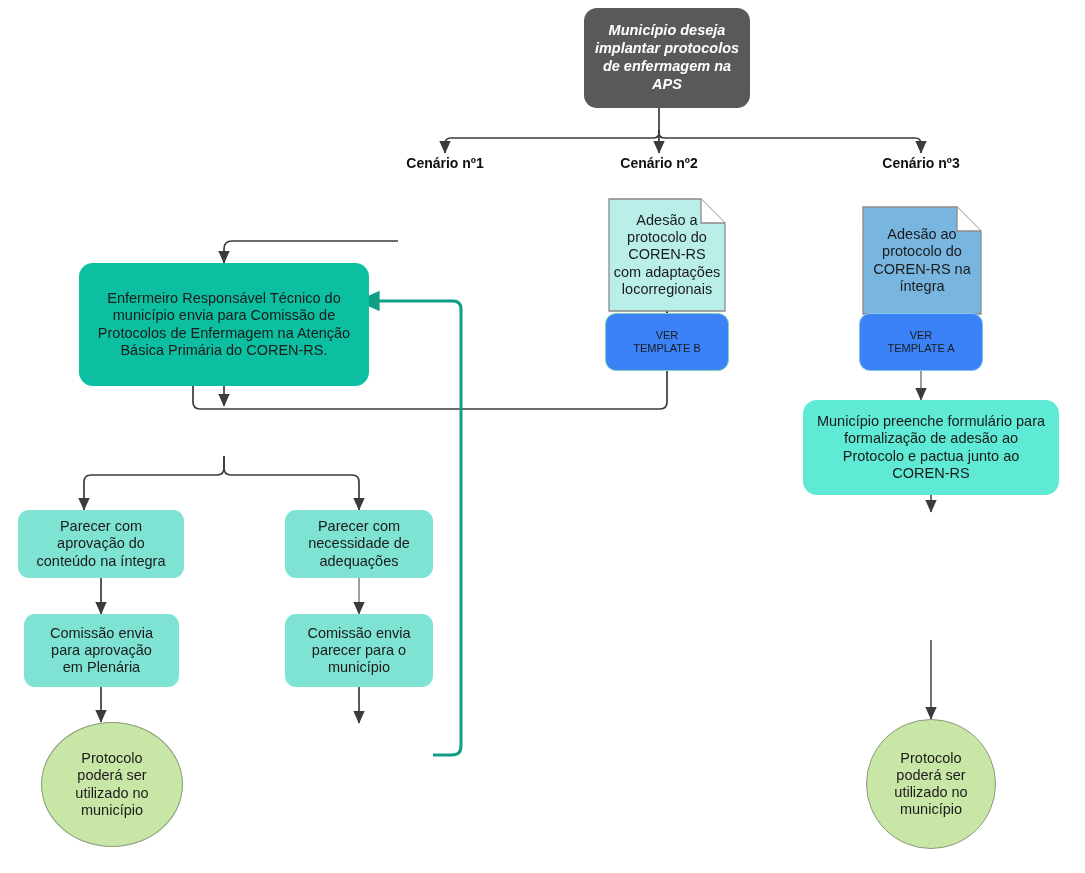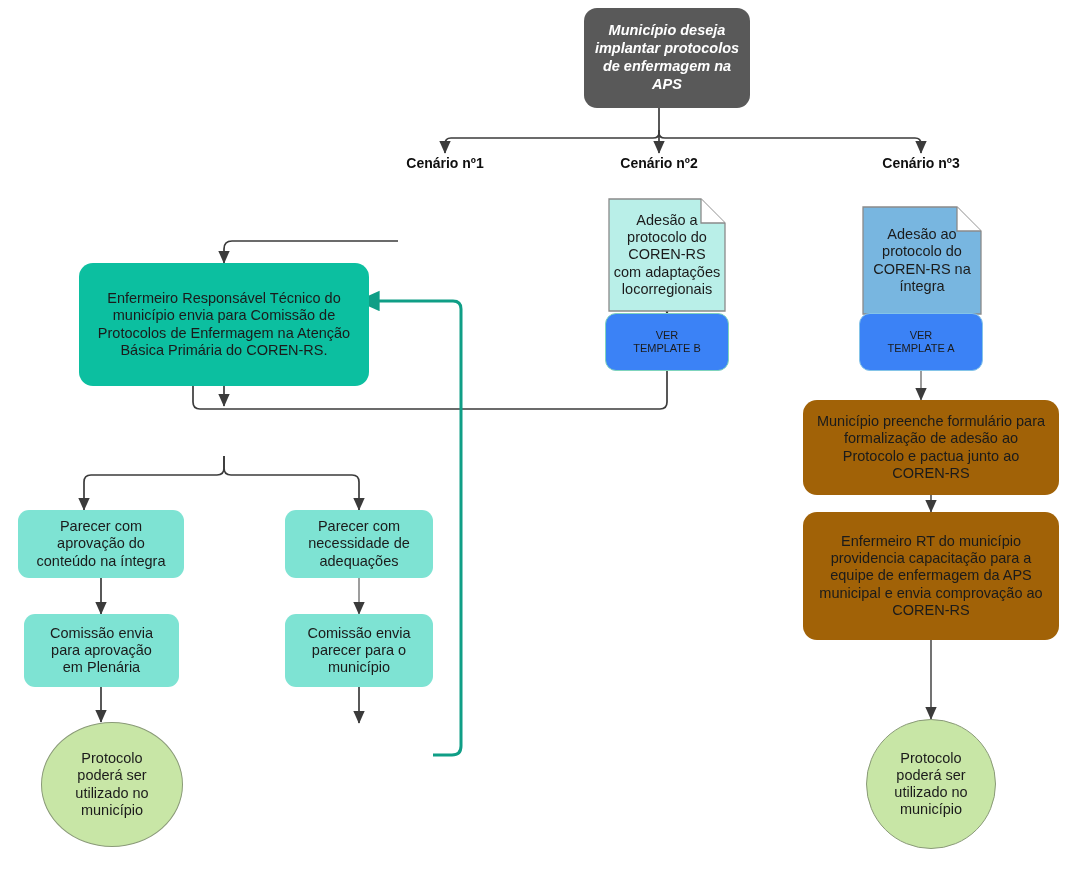--- a/index.html
+++ b/index.html
@@ -49,21 +49,21 @@
     background: #0cbfa0;
     border-radius: 14px;
     font-size: 14.5px;
   }
   .teal-light {
     background: #7ee3d3;
     border-radius: 11px;
     font-size: 14.5px;
   }
   .blue-node {
-    background: #a16207;
+    background: #5eead4;
     border-radius: 14px;
     font-size: 14.5px;
   }
   .green-ellipse {
     background: #c8e6a6;
     border: 1px solid #8a9a78;
     border-radius: 50%;
     font-size: 14.5px;
   }
   .template-box {
@@ -215,21 +215,20 @@
 para aprovação
 em Plenária</div>
 
   <div class="node teal-light" style="left:285px; top:614px; width:148px; height:73px; padding:2px 5px;">Comissão envia
 parecer para o
 município</div>
 
 
   <div class="node blue-node" style="left:803px; top:400px; width:256px; height:95px; padding:3px 10px;">Município preenche formulário para formalização de adesão ao Protocolo e pactua junto ao COREN-RS</div>
 
-  <div class="node blue-node" style="left:803px; top:512px; width:256px; height:128px; padding:3px 10px;">Enfermeiro RT do município providencia capacitação para a equipe de enfermagem da APS municipal e envia comprovação ao COREN-RS</div>
 
   <div class="node green-ellipse" style="left:41px; top:722px; width:142px; height:125px; padding:2px 8px;">Protocolo
 poderá ser
 utilizado no
 município</div>
 
   <div class="node green-ellipse" style="left:866px; top:719px; width:130px; height:130px; padding:2px 8px;">Protocolo
 poderá ser
 utilizado no
 município</div>

